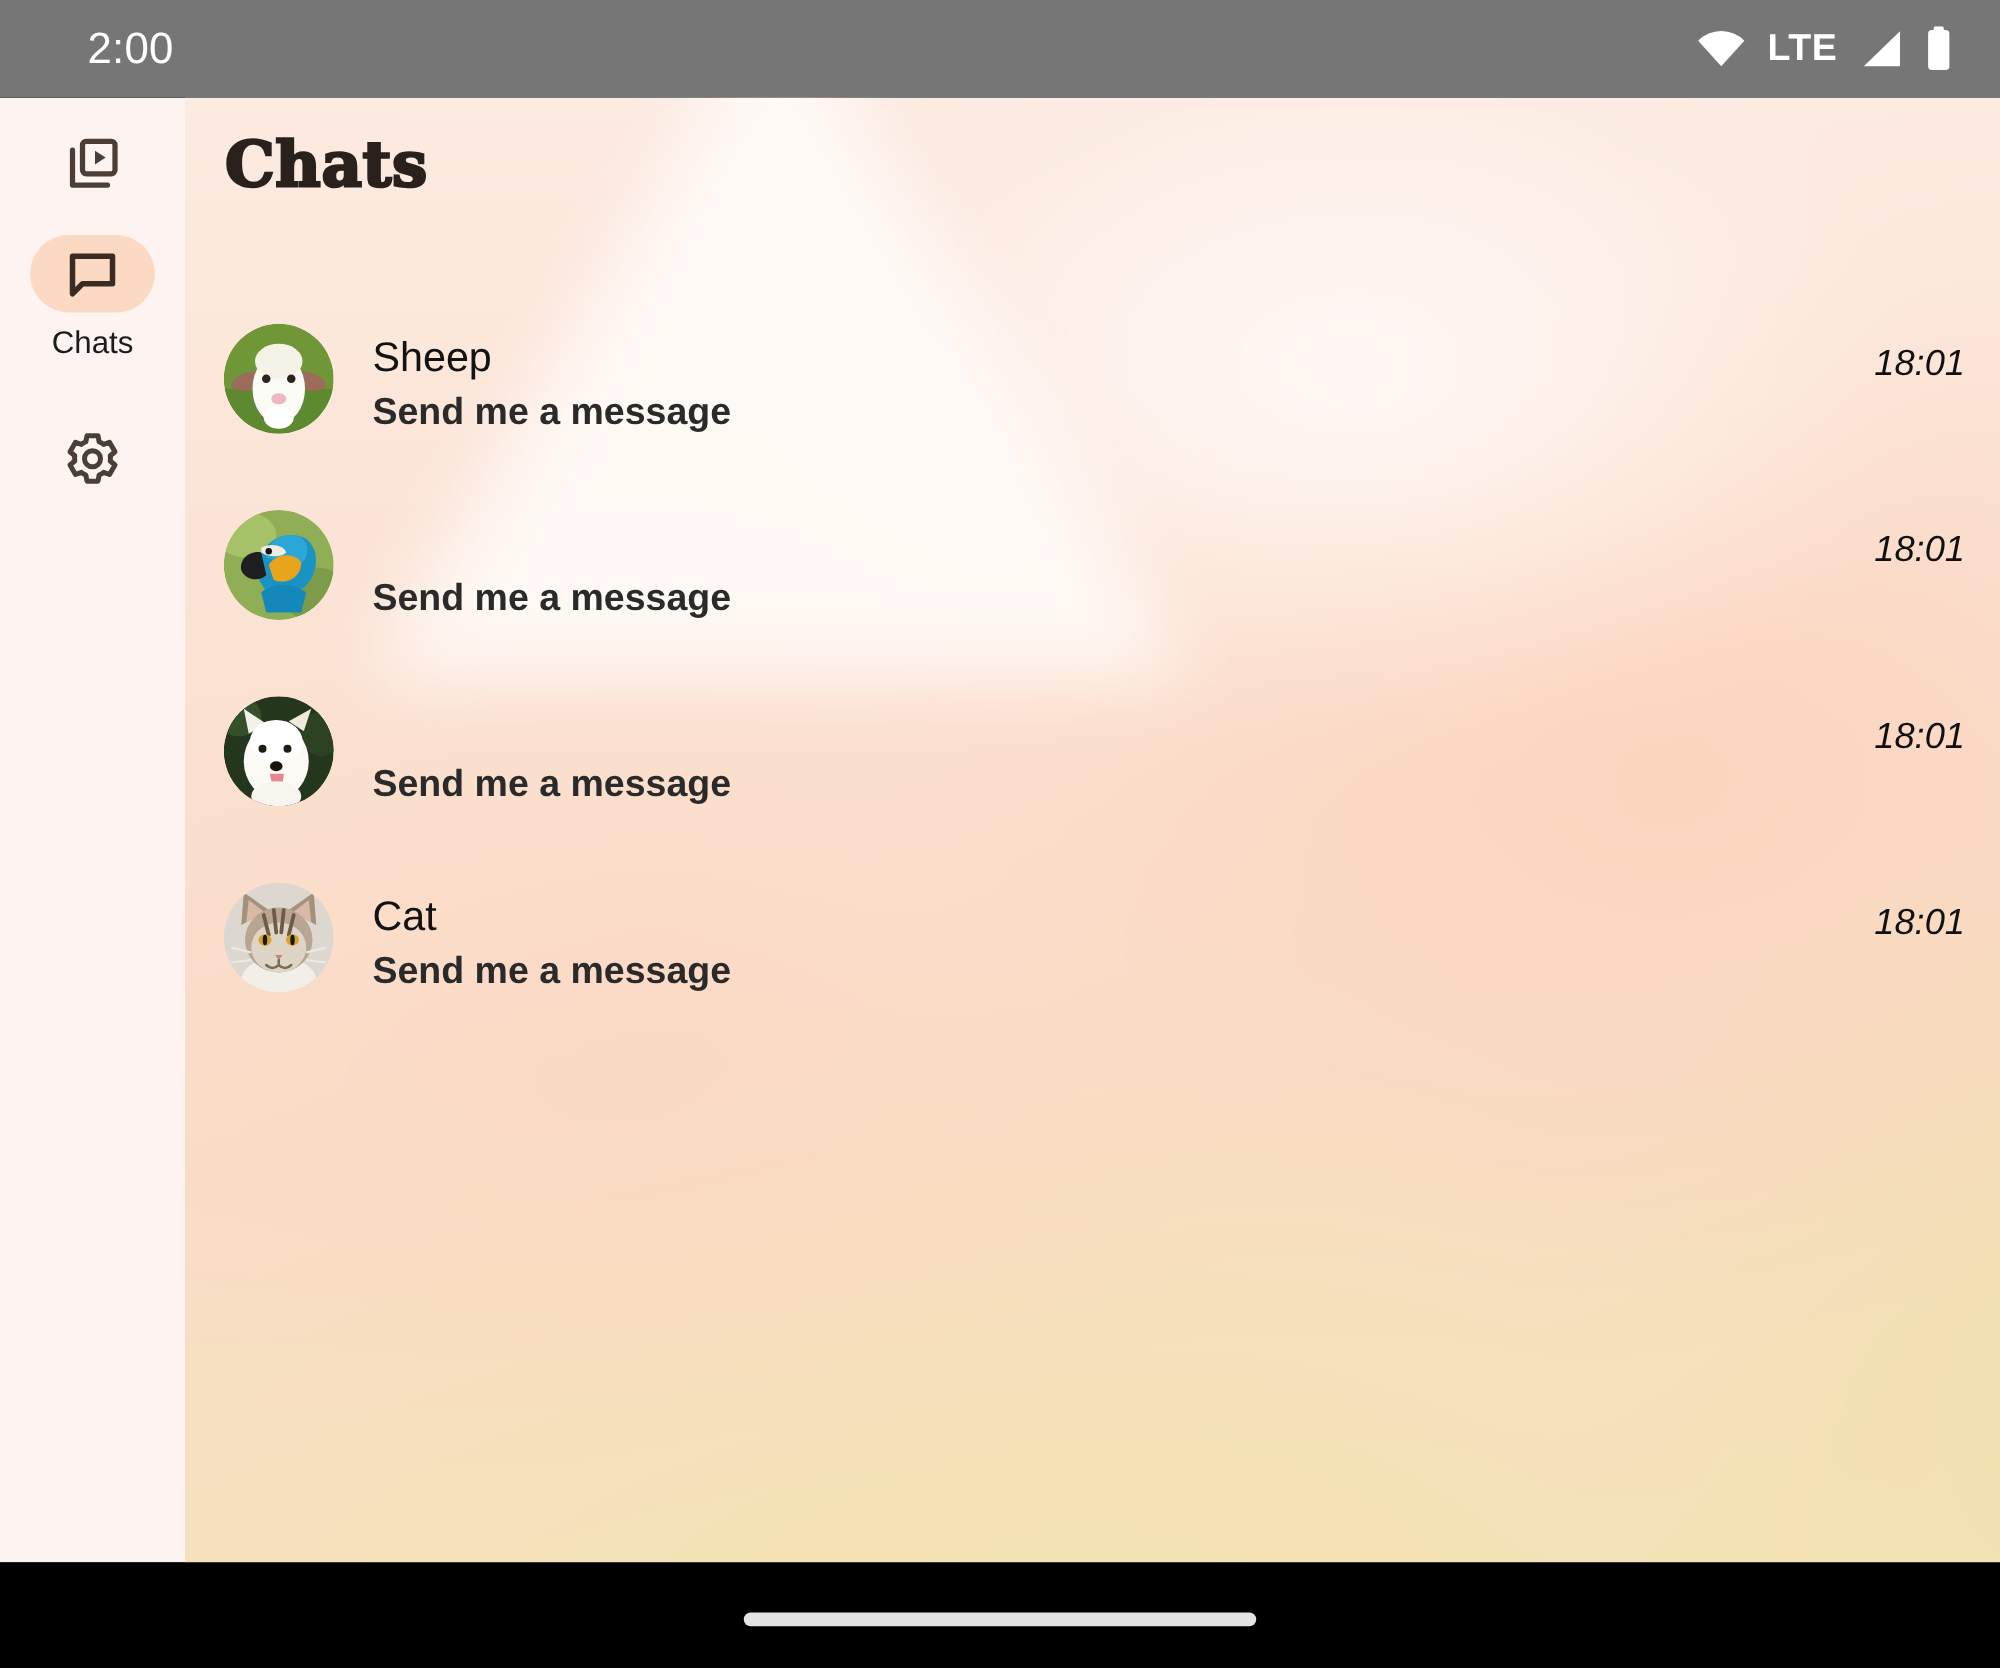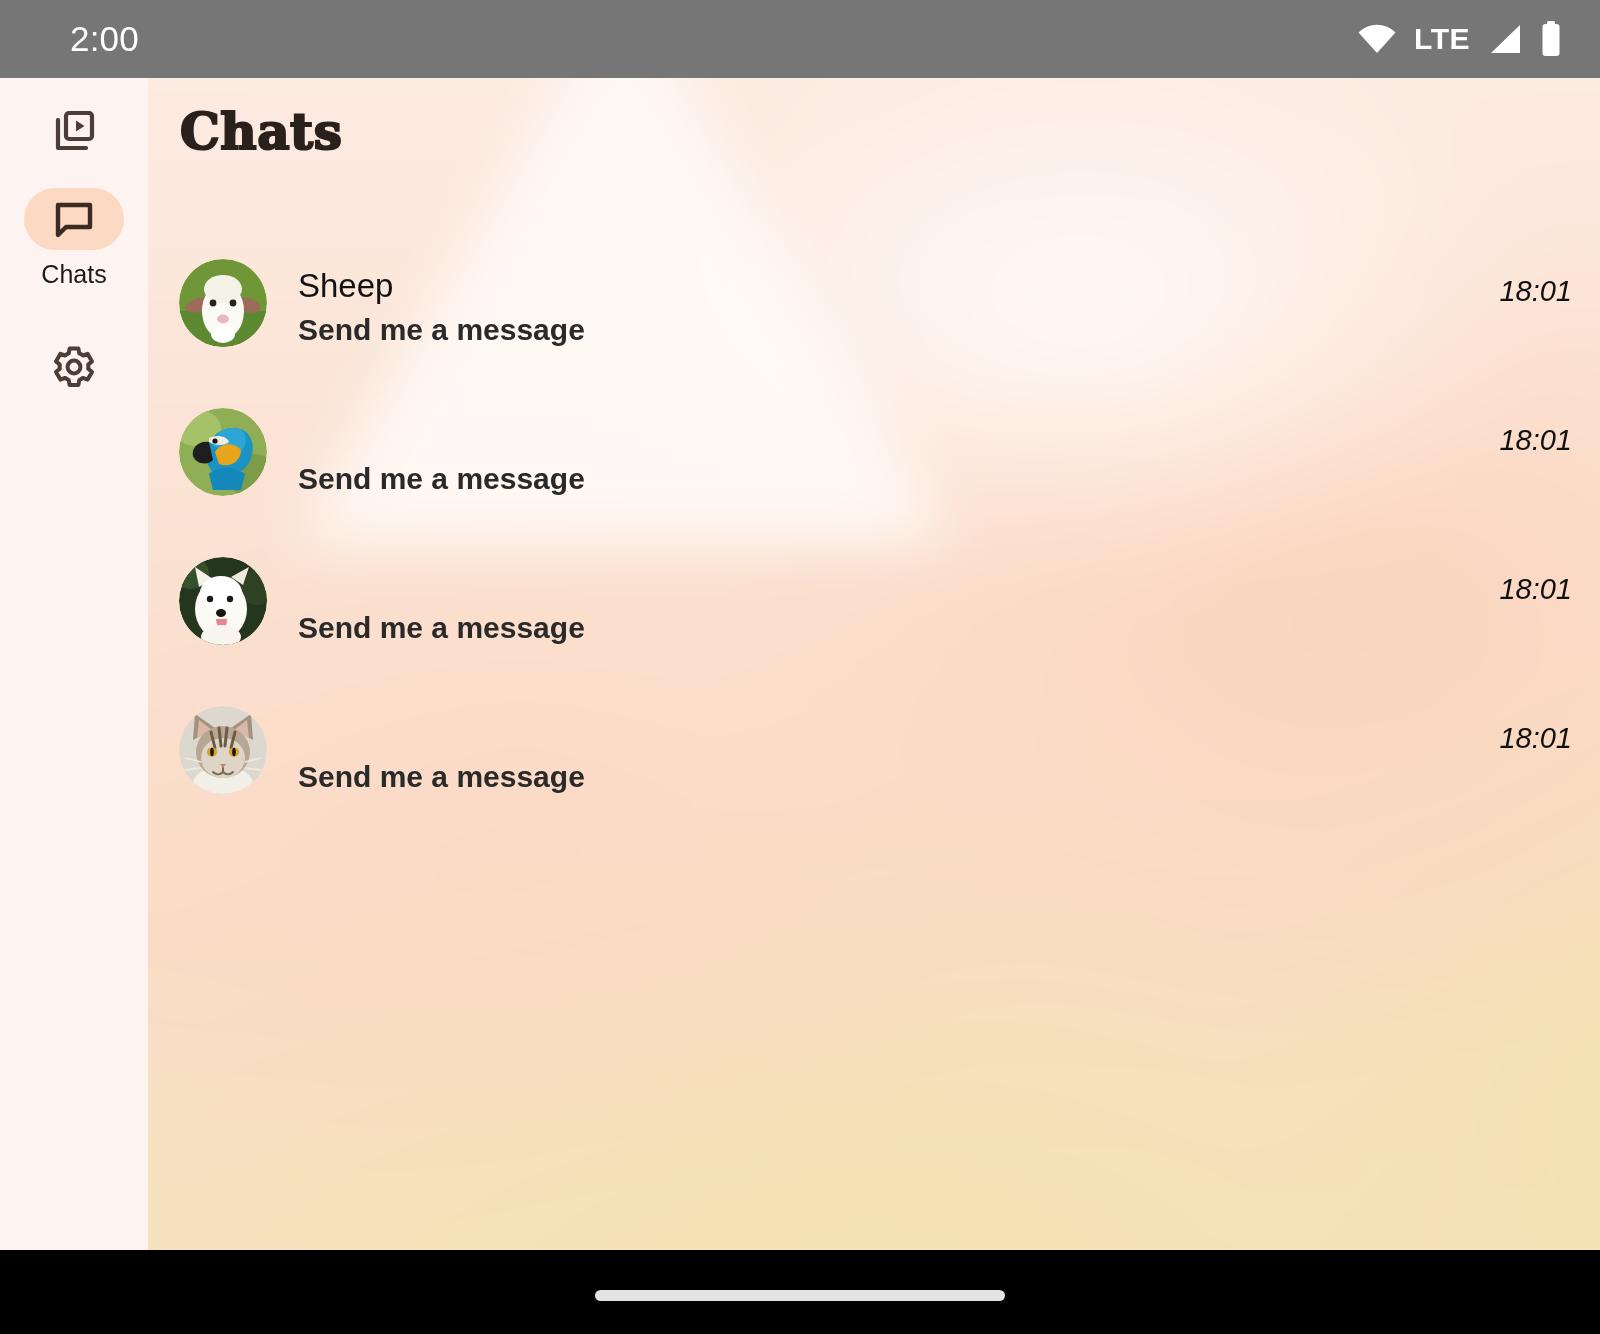--- a/index.html
+++ b/index.html
@@ -324,20 +324,21 @@
                 <ellipse cx="55" cy="46" rx="5.2" ry="4.6" fill="#d8a32a"></ellipse>
                 <ellipse cx="33" cy="46" rx="1.8" ry="4.2" fill="#1c1610"></ellipse>
                 <ellipse cx="55" cy="46" rx="1.8" ry="4.2" fill="#1c1610"></ellipse>
                 <path d="M41 58 L47 58 L44 62 Z" fill="#c4827d"></path>
                 <path d="M44 62 L44 66 M44 66 C40 70 36 68 34 66 M44 66 C48 70 52 68 54 66" stroke="#7b6a55" stroke-width="2" fill="none" stroke-linecap="round"></path>
                 <path d="M22 56 L6 52 M22 62 L6 64 M66 56 L82 52 M66 62 L82 64" stroke="#efeae1" stroke-width="1.8" fill="none"></path>
               </g>
             </svg>
           </div>
           <div class="chat-texts">
+            <div class="chat-name">Cat</div>
             <div class="chat-preview">Send me a message</div>
           </div>
           <div class="chat-time">18:01</div>
         </div>
 
       </div>
     </div>
   </div>
 
   <div class="navbar">

